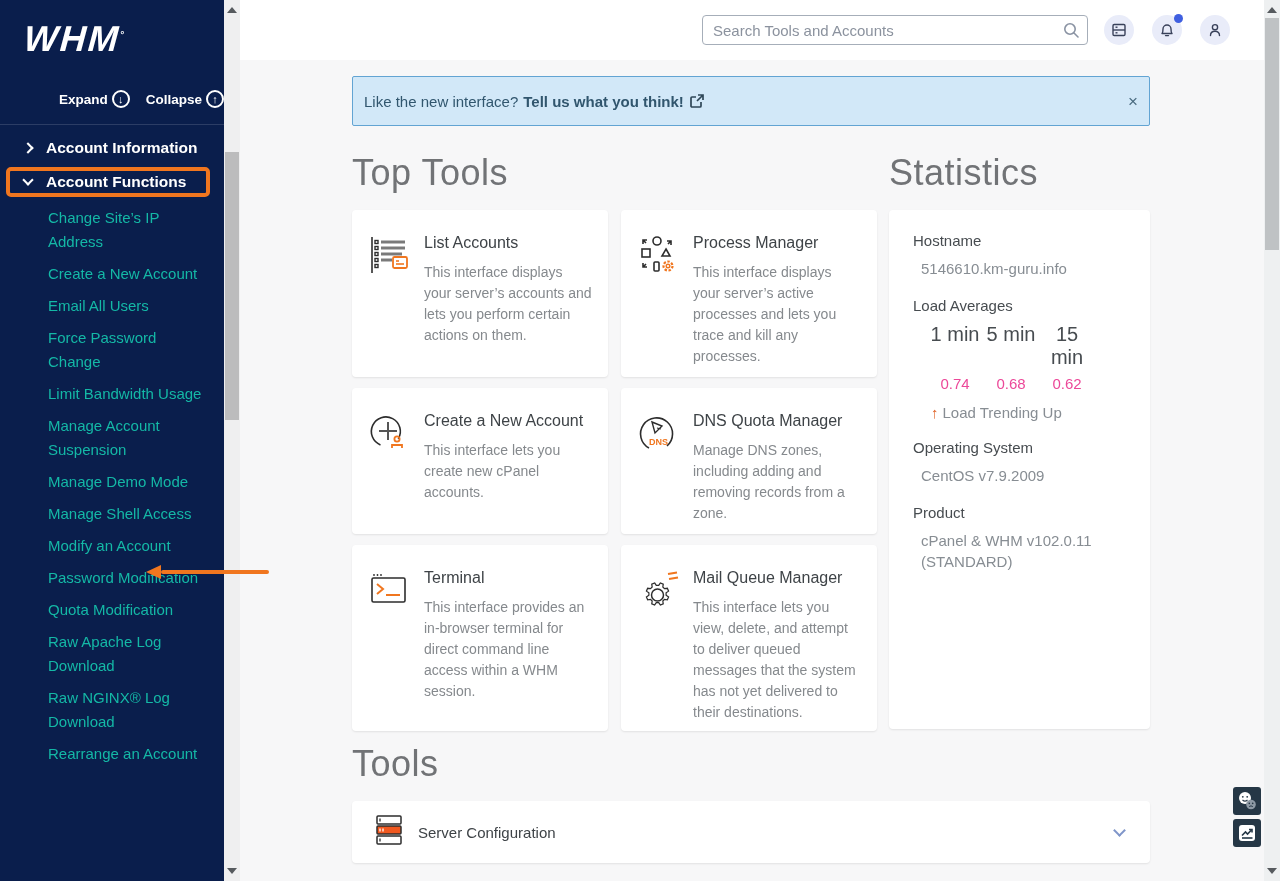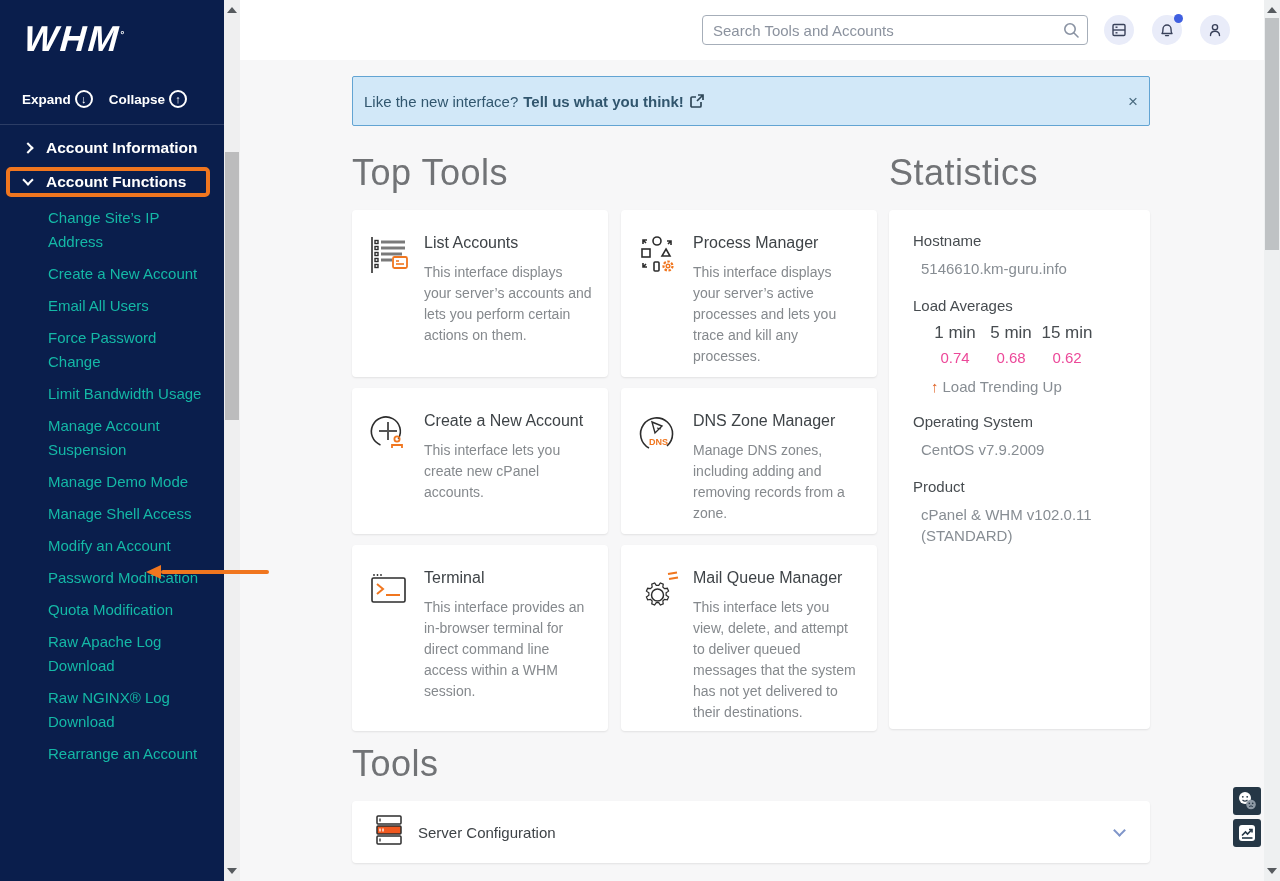--- a/index.html
+++ b/index.html
@@ -4,21 +4,21 @@
 <style>
   * { margin:0; padding:0; box-sizing:border-box; }
   html,body { width:1280px; height:881px; overflow:hidden; }
   body { font-family:"Liberation Sans", sans-serif; background:#f7f7f8; }
   .root { display:flex; width:1280px; height:881px; position:relative; }
 
   
   .sidebar { width:224px; flex-shrink:0; background:#0a1e4c; color:#fff; overflow:hidden; position:relative; }
   .logo { margin:18px 0 0 24px; font-size:36px; font-weight:800; font-style:italic; letter-spacing:2px; color:#fff; transform:skewX(-4deg); display:inline-block; }
   .logo sup { font-size:10px; font-style:normal; }
-  .expand-row { display:flex; align-items:center; gap:16px; margin:30px 0 0 22px; font-size:13.5px; font-weight:700; }
+  .expand-row { display:flex; align-items:center; gap:16px; margin:30px 0 0 22px; font-size:13.5px; font-weight:700;justify-content:flex-end; }
   .exp-btn { display:flex; align-items:center; gap:4px; cursor:pointer; }
   .circ-arrow { width:18px; height:18px; border:2px solid #fff; border-radius:50%; display:flex; align-items:center; justify-content:center; font-size:11px; font-weight:700; line-height:1; }
   .side-divider { border-bottom:1px solid rgba(255,255,255,0.14); margin-top:16px; }
 
   .nav { margin-top:8px; }
   .nav-section { display:flex; align-items:center; gap:14px; height:30px; margin:2px 14px 4px 6px; padding-left:14px; border:4px solid transparent; border-radius:5px; font-size:15.5px; font-weight:700; cursor:pointer; }
   .nav-section.highlight { border-color:#f0761f; }
   .chev { width:8px; height:8px; border-right:2.5px solid #fff; border-bottom:2.5px solid #fff; flex-shrink:0; }
   .chev.right { transform:rotate(-45deg); }
   .chev.down  { transform:rotate(45deg); margin-top:-4px; }
@@ -65,21 +65,21 @@
   .card .icon { width:42px; flex-shrink:0; }
   .card-title { font-size:16px; color:#3e4347; margin-bottom:10px; }
   .card-desc { font-size:14px; line-height:21px; color:#85898d; }
 
   .stats-col { width:261px; margin-left:12px; }
   .stats-card { background:#fff; border-radius:4px; box-shadow:0 1px 2px rgba(0,0,0,0.09); padding:22px 24px; height:519px; margin-top:0; }
   .stat-label { font-size:15px; color:#474c50; margin-bottom:9px; }
   .stat-value { font-size:15px; color:#878d93; margin:0 0 18px 8px; line-height:21px; }
   .load-table { margin:0 0 4px 14px; }
   .load-row { display:flex; gap:0; }
-  .load-cell { width:56px; text-align:center; font-size:17px; color:#474c50; margin-bottom:6px; }
+  .load-cell { width:56px; text-align:center; font-size:20px; color:#474c50; margin-bottom:6px; }
   .load-val { width:56px; text-align:center; font-size:15px; color:#ec4899; margin-bottom:8px; }
   .trend { margin:0 0 18px 18px; font-size:15px; color:#878d93; }
   .trend .up { color:#e0662a; font-weight:700; margin-right:4px; }
 
   .tools-head { margin-top:12px; }
   .accordion { width:798px; height:62px; background:#fff; border-radius:4px; box-shadow:0 1px 2px rgba(0,0,0,0.09); margin-top:16px; display:flex; align-items:center; padding:0 26px 0 24px; cursor:pointer; }
   .accordion .lbl { font-size:15px; color:#3e4347; margin-left:16px; }
   .acc-chev { margin-left:auto; width:9px; height:9px; border-right:2px solid #7f95c9; border-bottom:2px solid #7f95c9; transform:rotate(45deg); margin-top:-4px; }
 
   
@@ -281,21 +281,21 @@
           <div class="card r2">
             <span class="icon">
               <svg width="42" height="42" viewBox="0 0 42 42" fill="none">
                   <path d="M12 36 a16 16 0 1 1 18 -2" stroke="#2d2d2d" stroke-width="1.6"></path>
                   <path d="M15 10 l10 4 -7 7 z" stroke="#2d2d2d" stroke-width="1.4"></path>
                   <line x1="20" y1="16" x2="24" y2="17" stroke="#2d2d2d" stroke-width="1.2"></line>
                   <text x="12" y="33" font-size="9" font-weight="bold" fill="#f0761f" font-family="Liberation Sans, sans-serif">DNS</text>
                 </svg>
             </span>
             <span>
-              <div class="card-title">DNS Zone Manager</div>
+              <div class="card-title">DNS Quota Manager</div>
               <div class="card-desc">Manage DNS zones, including adding and removing records from a zone.</div>
             </span>
           </div>
 
           <div class="card r3">
             <span class="icon">
               <svg width="42" height="42" viewBox="0 0 42 42" fill="none">
                   <circle cx="6" cy="6" r="0.9" fill="#2d2d2d"></circle>
                   <circle cx="9.5" cy="6" r="0.9" fill="#2d2d2d"></circle>
                   <circle cx="13" cy="6" r="0.9" fill="#2d2d2d"></circle>

